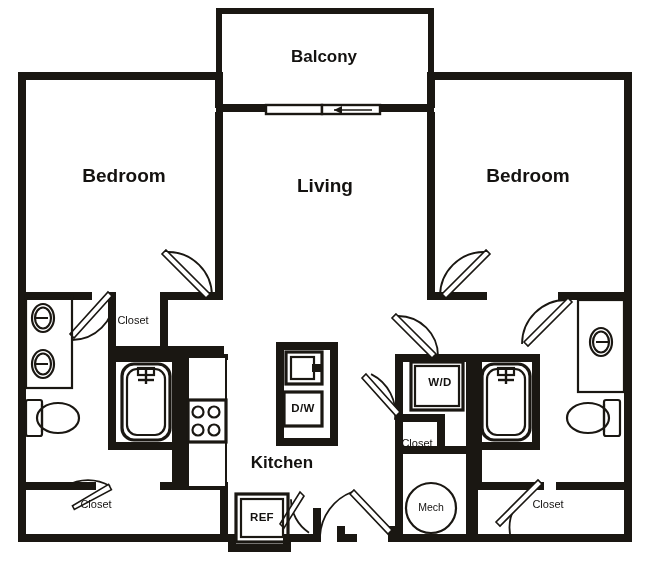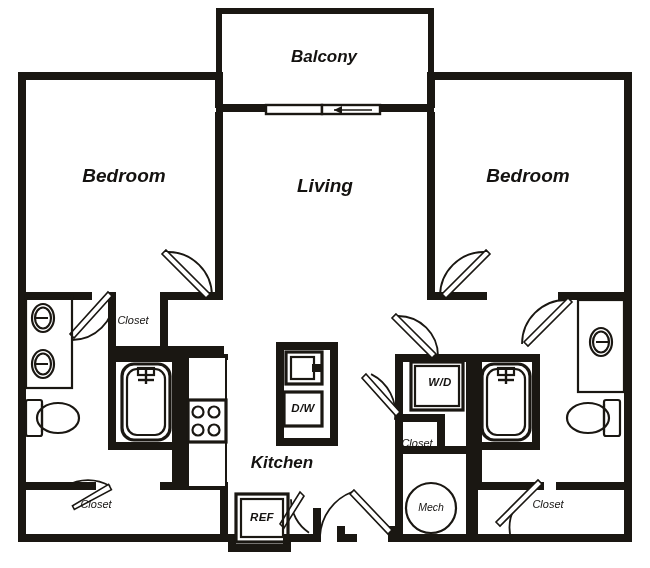--- a/index.html
+++ b/index.html
@@ -11,21 +11,20 @@
     width: 650px;
     height: 568px;
     font-family: "Liberation Sans", sans-serif;
     overflow: hidden;
   }
   #floorplan-root {
     position: relative;
     width: 650px;
     height: 493px;
     background: #ffffff;
-    font-style: italic;
   }
   svg.plan {
     display: block;
     width: 650px;
     height: 568px;
   }
   .wall      { fill: #1a1712; }
   .fixture-l { fill: none; stroke: #1a1712; stroke-width: 2.2; }
   .fixture-t { fill: none; stroke: #1a1712; stroke-width: 3.2; }
   .door-sw   { fill: none; stroke: #1a1712; stroke-width: 1.8; }

